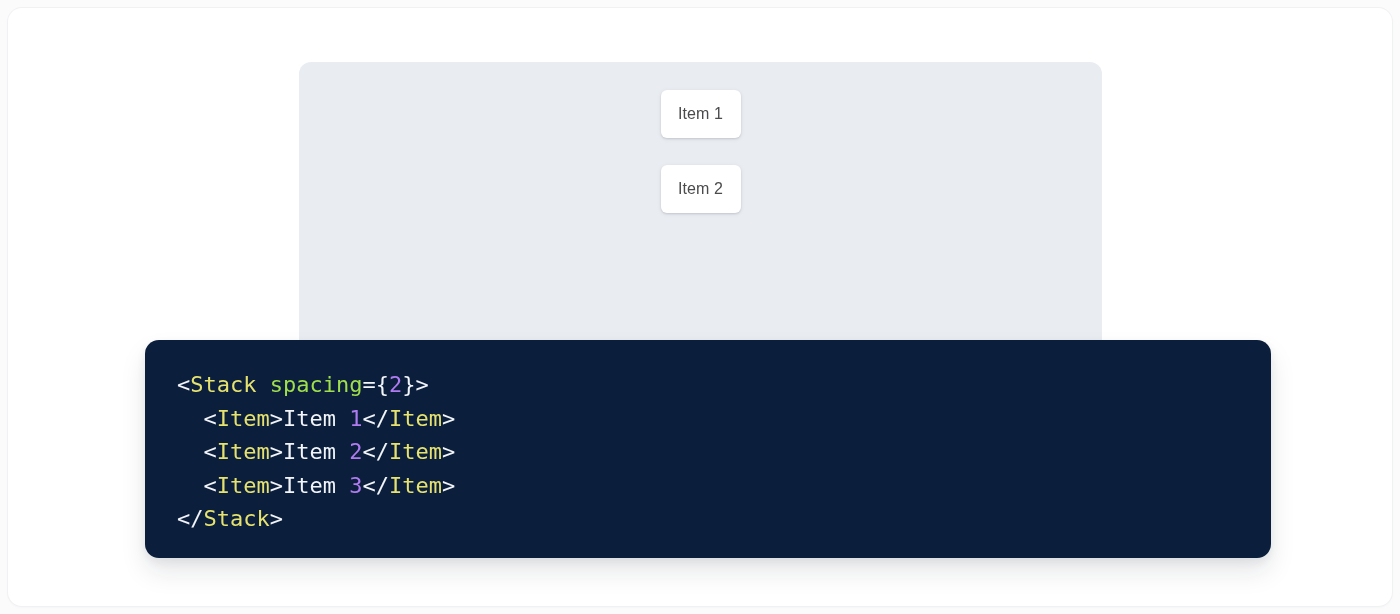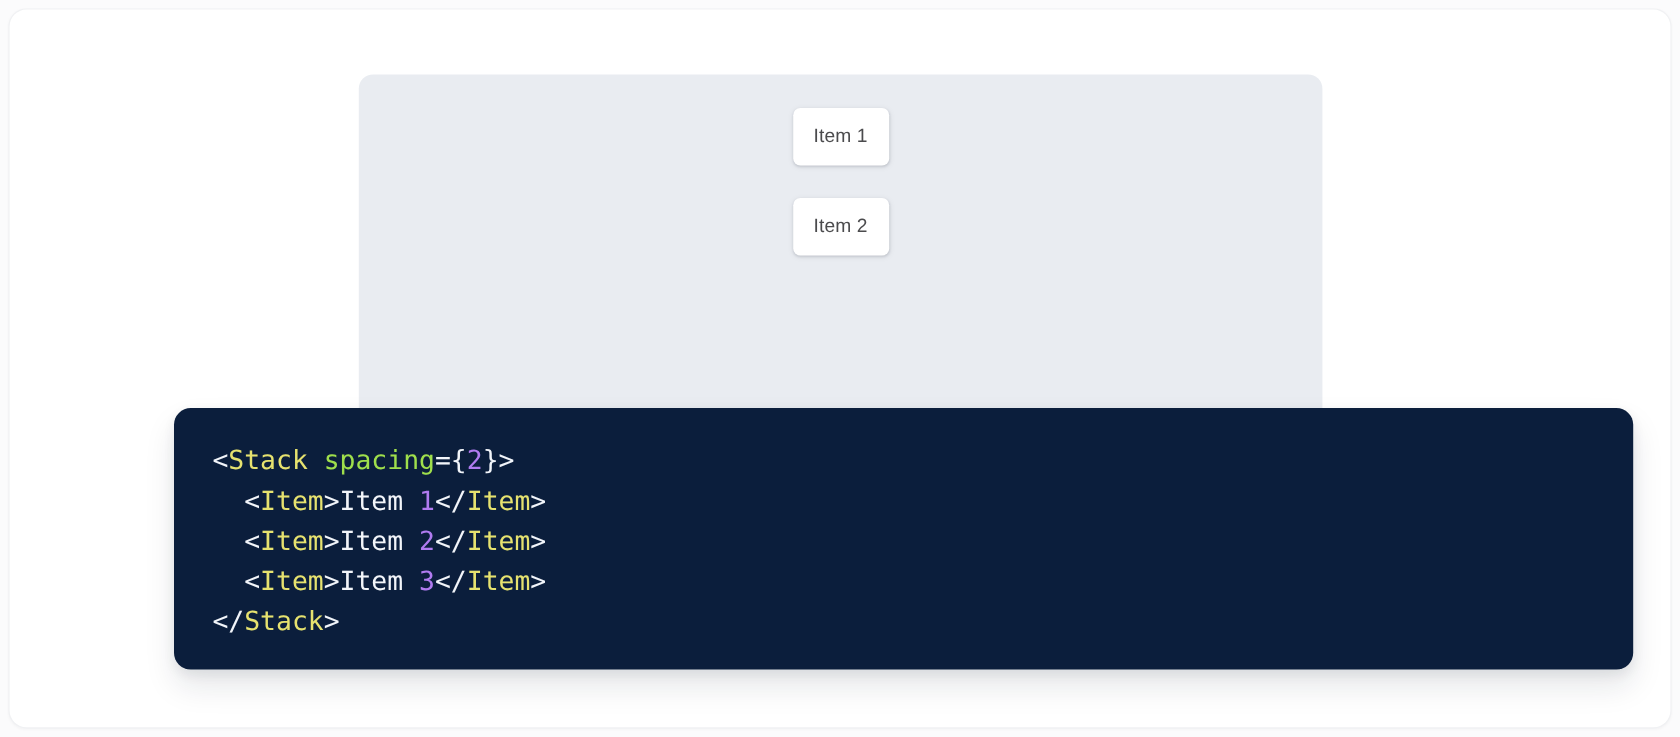--- a/index.html
+++ b/index.html
@@ -66,21 +66,21 @@
     box-shadow: 0 1px 2px rgba(22, 30, 45, .13),
                 0 1px 5px rgba(22, 30, 45, .07);
     user-select: none;
   }
 
   
   #code-panel {
     position: absolute;
     left: 137px;
     top: 332px;
-    width: 1216px;
+    width: 1126px;
     height: 218px;
     background: #0b1e3c;
     border-radius: 14px;
     box-shadow: 0 14px 26px rgba(15, 25, 45, .10),
                 0 4px 10px rgba(15, 25, 45, .07);
     padding: 28px 0 0 32px;
     overflow: hidden;
   }
 
   #code-block {

